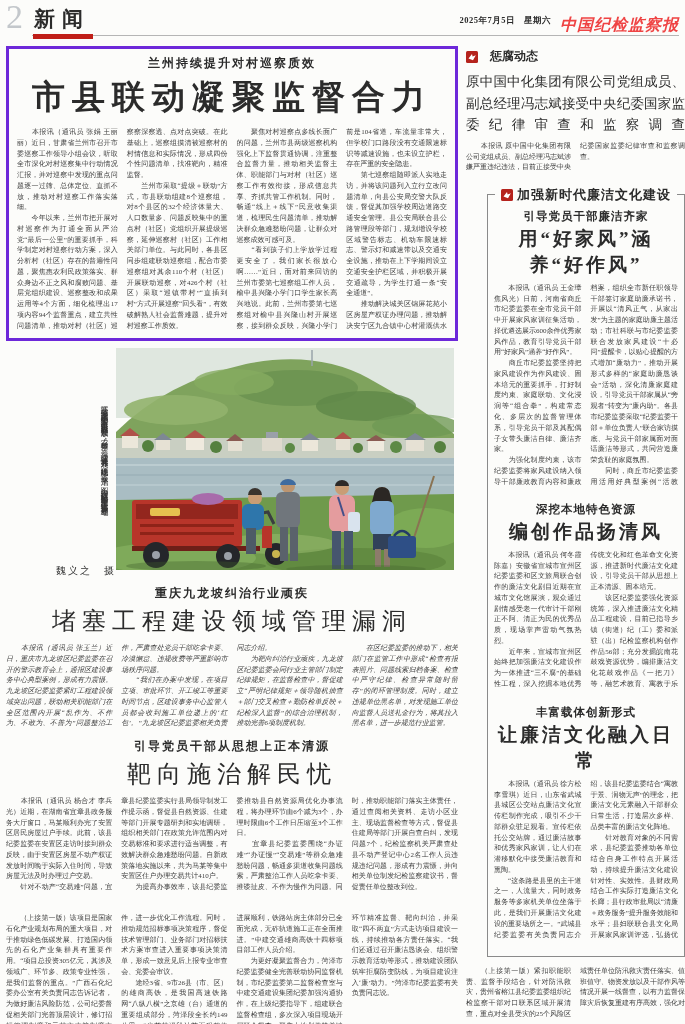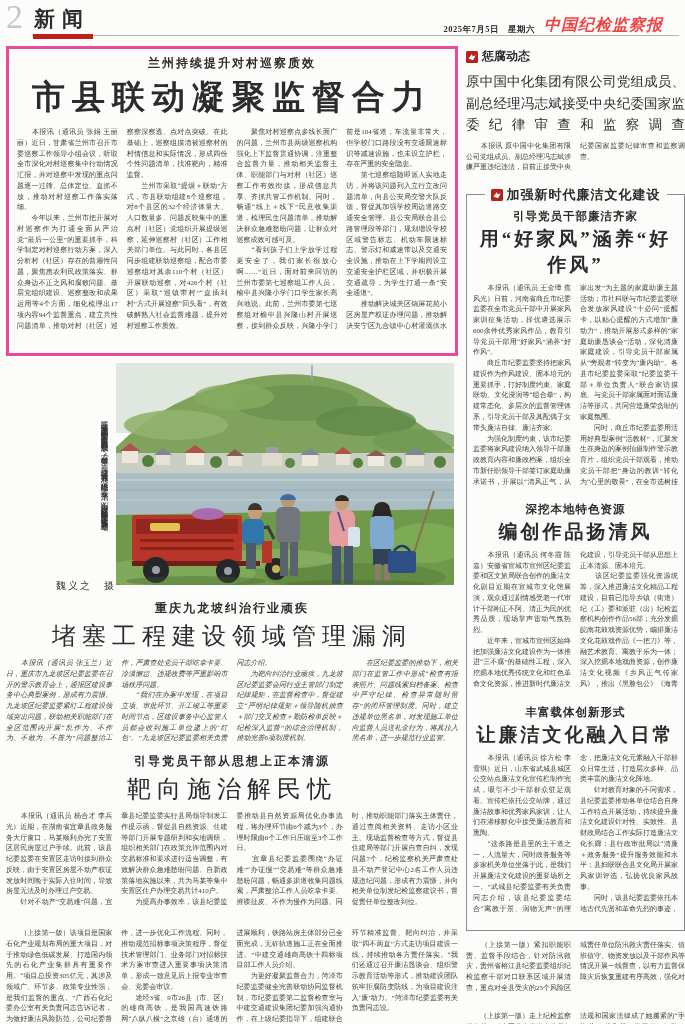--- a/index.html
+++ b/index.html
@@ -9,65 +9,65 @@
     font-family:"Liberation Serif","DejaVu Serif",serif;
   }
   .sheet{padding:2px 6px 0 6px;position:relative;}
 
   
   .hdr{position:relative;height:41px;}
   .pgnum{position:absolute;left:0;top:-4px;font-size:34px;color:#c3c7cb;font-weight:400;}
   .secname{position:absolute;left:28px;top:3px;font-size:21px;font-weight:bold;letter-spacing:7px;}
   .hdr-rule{position:absolute;left:26px;right:0;top:33px;border-top:1px solid #b5b5b5;}
   .hdr-redbar{position:absolute;left:27px;top:32px;width:60px;height:5px;background:#c01e18;}
-  .hdr-right{position:absolute;right:16px;top:13px;display:flex;gap:9px;align-items:flex-end;}
+  .hdr-right{position:absolute;right:0;top:13px;display:flex;gap:9px;align-items:flex-start;}
   .hdr-date{font-size:8.5px;font-weight:bold;letter-spacing:.5px;}
   .masthead{font-size:16px;color:#ef4444;font-weight:bold;font-style:italic;letter-spacing:1px;}
 
   
   .main{display:flex;gap:8px;margin-top:3px;}
   .colL{width:452px;flex:none;}
   .colR{width:219px;flex:none;}
 
   .body-sm{font-size:7px;line-height:1.54;text-align:justify;color:#3d3d3d;white-space:pre-wrap;}
   .cols-4{column-count:4;column-gap:9px;column-fill:auto;overflow:hidden;}
   .cols-2{column-count:2;column-gap:9px;column-fill:auto;overflow:hidden;}
 
   .kicker{font-size:12px;font-weight:bold;text-align:center;letter-spacing:2px;margin:2px 0 3px;}
   .headline-xl{font-size:33px;font-weight:900;text-align:center;letter-spacing:7px;margin:0 0 7px;}
   .headline-lg{font-size:24px;font-weight:400;text-align:center;letter-spacing:6px;margin:0 0 6px;}
   .headline-md{font-size:19px;font-weight:900;text-align:center;letter-spacing:3px;margin:0 0 5px;}
   .kicker-sm{font-size:11.5px;font-weight:bold;text-align:center;letter-spacing:1px;margin:3px 0 2px;}
 
   
-  .red-box{border:3px solid #ec4899;padding:4px 8px 20px;}
+  .red-box{border:3px solid #6d28d9;padding:4px 8px 5px;}
   .h-lead{height:206px;}
 
   
   .photo-row{display:flex;margin:7px 0 6px;}
   .ph-spacer{width:50px;flex:none;}
   .capwrap{width:60px;flex:none;padding-top:52px;}
   .vcap{writing-mode:vertical-rl;height:152px;width:52px;font-size:7.5px;line-height:1.7;
         letter-spacing:1px;color:#333;margin-left:2px;}
   .credit{font-size:10px;color:#333;margin-top:12px;letter-spacing:2px;white-space:nowrap;}
   .photo-svg{flex:none;display:block;}
 
   .h-cons{height:88px;font-style:italic;}
   .h-min{height:106px;}
   .h-jl{height:126px;}
   .art{margin-top:7px;}
   .jump-left{margin-top:11px;}
 
   
-  .anti-label{display:flex;align-items:center;gap:4px;font-size:12px;font-weight:bold;margin-top:2px;}
+  .anti-label{display:flex;align-items:center;gap:12px;font-size:12px;font-weight:bold;margin-top:2px;}
   .ric{width:12px;height:12px;flex:none;}
   .anti-headline{font-size:13.5px;font-weight:400;line-height:1.6;text-align:justify;text-align-last:justify;margin:6px 0 5px;}
   .h-anti{height:36px;}
 
-  .culture-box{border:1px solid #8a8a8a;margin-top:17px;padding:11px 6px 4px;position:relative;}
+  .culture-box{border:1px solid #8a8a8a;margin-top:17px;padding:11px 6px 4px;position:relative;margin-left:21px;}
   .culture-hdr{position:absolute;top:-9px;left:50%;transform:translateX(-50%);
      background:#fcfcfa;padding:0 6px;display:flex;align-items:center;gap:4px;
      font-size:13px;font-weight:900;white-space:nowrap;letter-spacing:1px;}
   .c-art{margin-bottom:9px;}
   .h-cA{height:210px;}
   .h-cB{height:146px;}
   .h-cC{height:164px;}
 
   .jump-r{margin-top:9px;}
   .h-j1{height:62px;}

